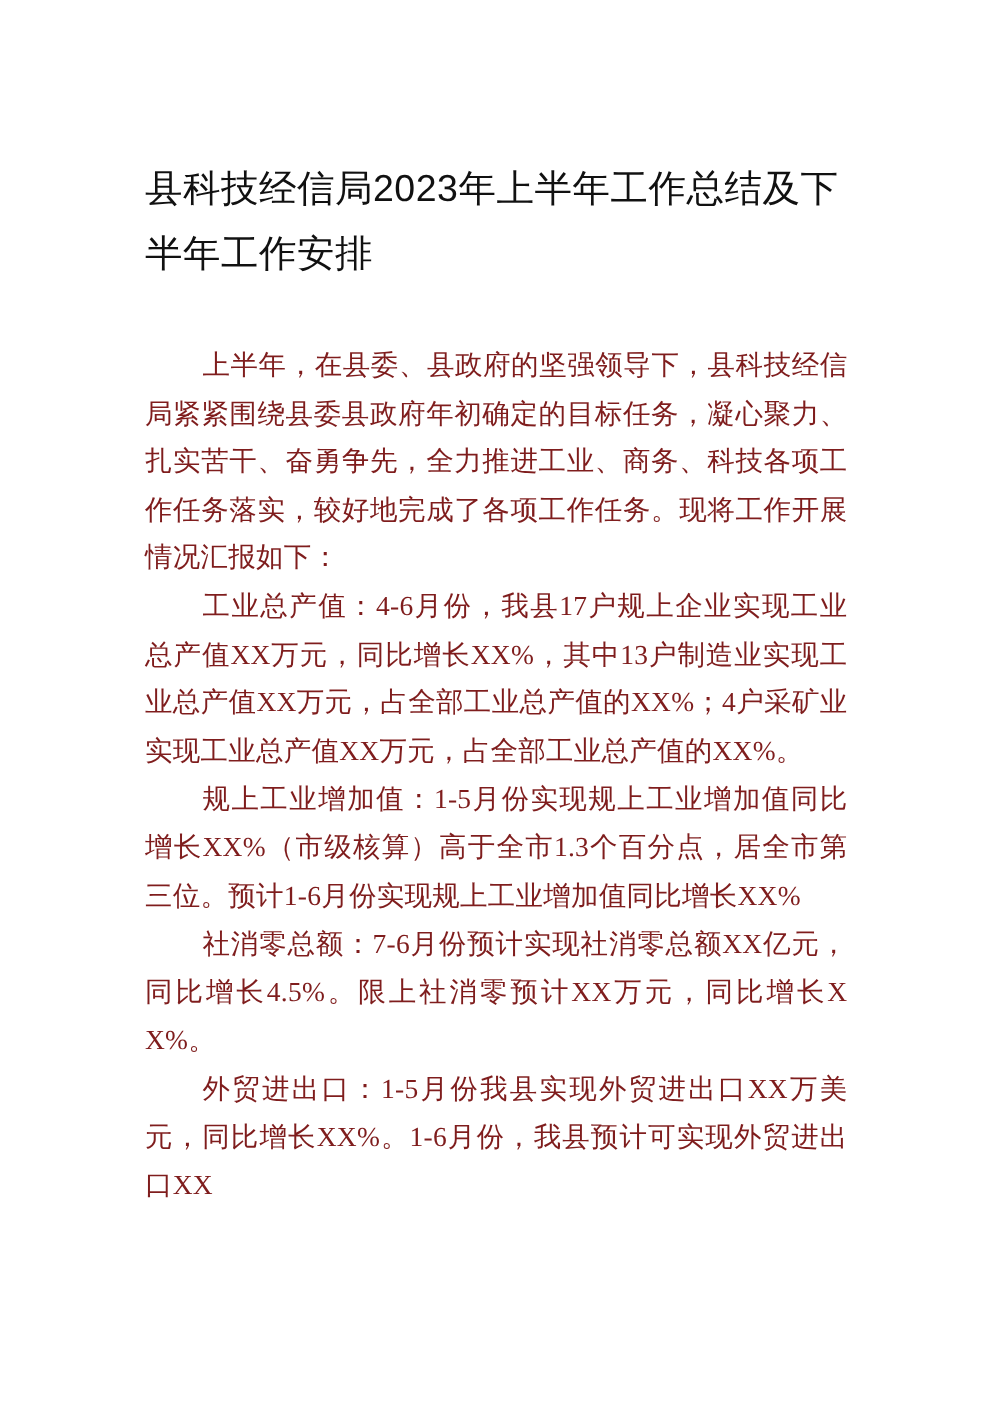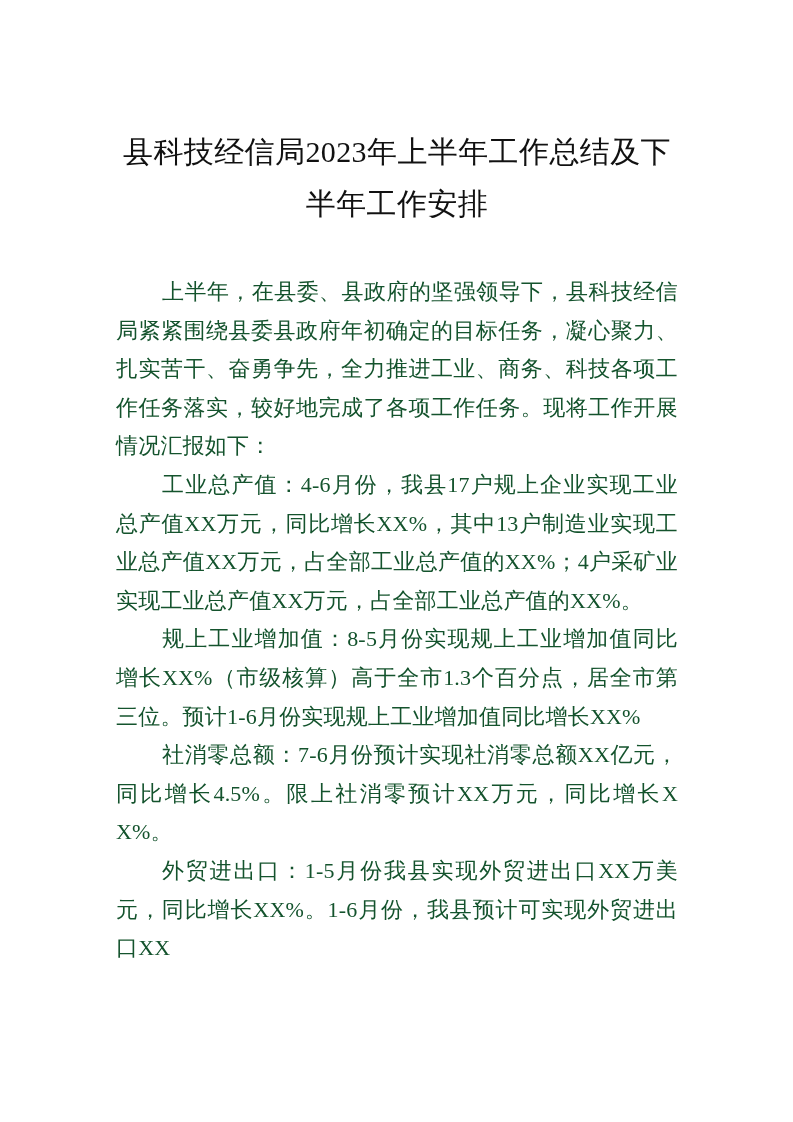--- a/index.html
+++ b/index.html
@@ -28,25 +28,25 @@
     position: absolute;
     left: 116px;
     top: 0;
     width: 562px;
   }
 
   
   .doc-title {
     margin: 0;
     padding-top: 126px;
-    font-family: Liberation Serif, serif;
+    font-family: Liberation Sans, sans-serif;
     font-size: 30px;
     line-height: 52px;
     font-weight: 400;
-    text-align: center;
+    text-align: left;
     letter-spacing: 0.4px;
     color: #111111;
     word-break: break-all;
   }
 
   
   .section-heading {
     margin: 0;
     padding-top: 24px;
     font-family: "Liberation Sans", "DejaVu Sans", sans-serif;
@@ -62,21 +62,21 @@
   
   .para {
     margin: 0;
     font-family: "Liberation Serif", "DejaVu Serif", serif;
     font-size: 22px;
     line-height: 38.6px;
     text-align: justify;
     text-align-last: left;
     text-indent: 46px;
     letter-spacing: 0.2px;
-    color: #14532d;
+    color: #7f1d1d;
     word-break: break-all;
   }
 
   .para.first-body {
     padding-top: 43px;
   }
 
   .para.after-heading {
     padding-top: 0;
   }
@@ -87,21 +87,21 @@
 <div class="page">
   <div class="content">
 
     <h1 class="doc-title">县科技经信局2023年上半年工作总结及下半年工作安排</h1>
 
     <p class="para first-body">上半年，在县委、县政府的坚强领导下，县科技经信局紧紧围绕县委县政府年初确定的目标任务，凝心聚力、扎实苦干、奋勇争先，全力推进工业、商务、科技各项工作任务落实，较好地完成了各项工作任务。现将工作开展情况汇报如下：</p>
 
 
     <p class="para after-heading">工业总产值：4-6月份，我县17户规上企业实现工业总产值XX万元，同比增长XX%，其中13户制造业实现工业总产值XX万元，占全部工业总产值的XX%；4户采矿业实现工业总产值XX万元，占全部工业总产值的XX%。</p>
 
-    <p class="para">规上工业增加值：8-5月份实现规上工业增加值同比增长XX%（市级核算）高于全市1.3个百分点，居全市第三位。预计1-6月份实现规上工业增加值同比增长XX%</p>
+    <p class="para">规上工业增加值：1-5月份实现规上工业增加值同比增长XX%（市级核算）高于全市1.3个百分点，居全市第三位。预计1-6月份实现规上工业增加值同比增长XX%</p>
 
 
     <p class="para">社消零总额：7-6月份预计实现社消零总额XX亿元，同比增长4.5%。限上社消零预计XX万元，同比增长XX%。</p>
 
     <p class="para">外贸进出口：1-5月份我县实现外贸进出口XX万美元，同比增长XX%。1-6月份，我县预计可实现外贸进出口XX</p>
 
   </div>
 </div>
 
 </body></html>

